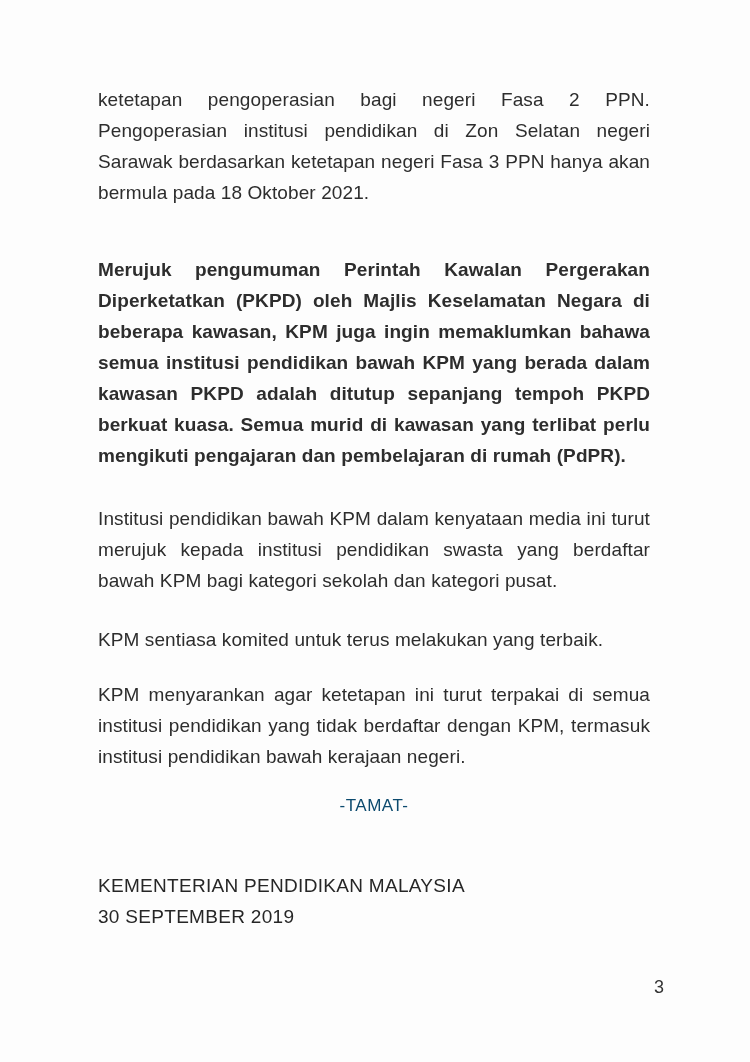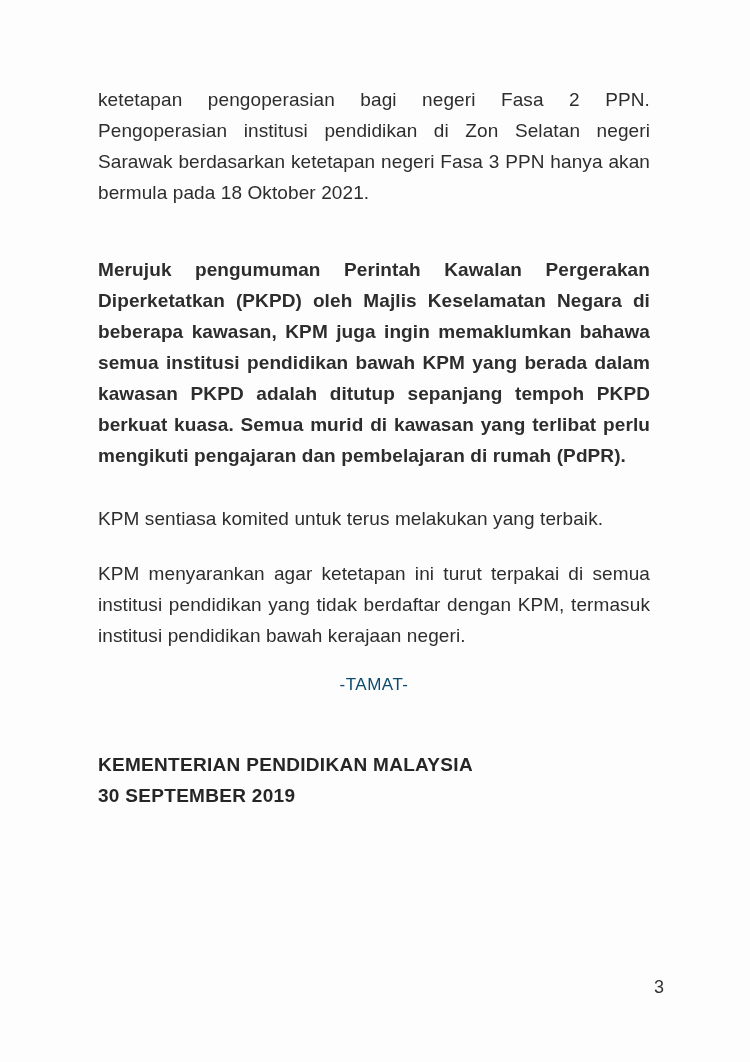--- a/index.html
+++ b/index.html
@@ -43,21 +43,21 @@
     text-align: center;
     margin: 0 0 49px 0;
     letter-spacing: 0.5px;
   }
   .issuer-block {
     margin: 0;
   }
   .issuer-line {
     font-size: 19px;
     line-height: 31px;
-    font-weight: bold;
+    font-weight: normal;
     color: #262626;
     margin: 0;
     letter-spacing: 0.3px;
   }
   .page-number {
     position: absolute;
     top: 977px;
     right: 86px;
     font-size: 18px;
     line-height: 20px;
@@ -66,20 +66,21 @@
 </style>
 </head>
 <body>
 
 <div class="page">
 
   <p class="para gap-1">ketetapan pengoperasian bagi negeri Fasa 2 PPN. Pengoperasian institusi pendidikan di Zon Selatan negeri Sarawak berdasarkan ketetapan negeri Fasa 3 PPN hanya akan bermula pada 18 Oktober 2021.</p>
 
   <p class="para gap-2">Merujuk pengumuman Perintah Kawalan Pergerakan Diperketatkan (PKPD) oleh Majlis Keselamatan Negara di beberapa kawasan, KPM juga ingin memaklumkan bahawa semua institusi pendidikan bawah KPM yang berada dalam kawasan PKPD adalah ditutup sepanjang tempoh PKPD berkuat kuasa. Semua murid di kawasan yang terlibat perlu mengikuti pengajaran dan pembelajaran di rumah (PdPR).</p>
 
+  <p class="para gap-3">Institusi pendidikan bawah KPM dalam kenyataan media ini turut merujuk kepada institusi pendidikan swasta yang berdaftar bawah KPM bagi kategori sekolah dan kategori pusat.</p>
 
   <p class="para gap-5">KPM sentiasa komited untuk terus melakukan yang terbaik.</p>
 
   <p class="para gap-4">KPM menyarankan agar ketetapan ini turut terpakai di semua institusi pendidikan yang tidak berdaftar dengan KPM, termasuk institusi pendidikan bawah kerajaan negeri.</p>
 
   <p class="end-marker">-TAMAT-</p>
 
   <div class="issuer-block">
     <p class="issuer-line">KEMENTERIAN PENDIDIKAN MALAYSIA</p>
     <p class="issuer-line">30 SEPTEMBER 2019</p>

